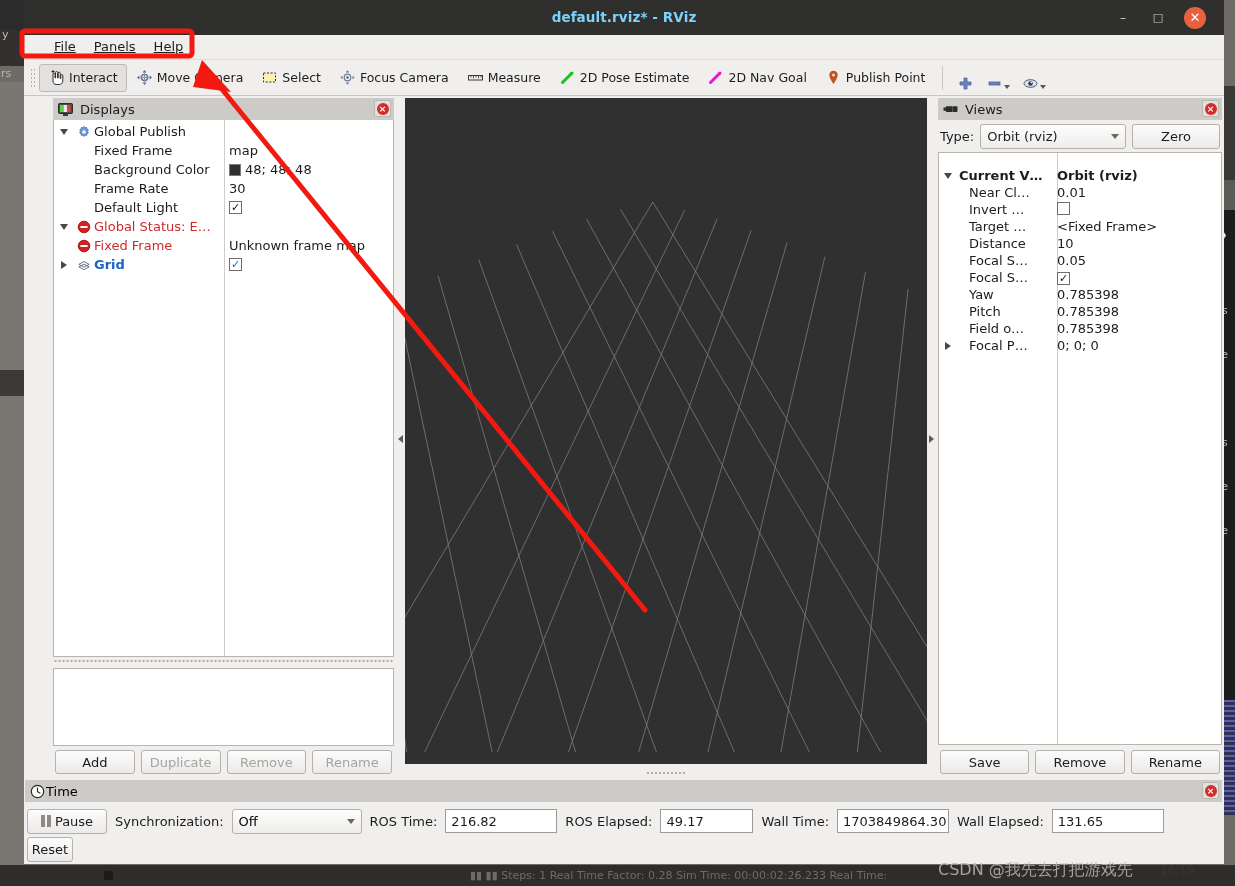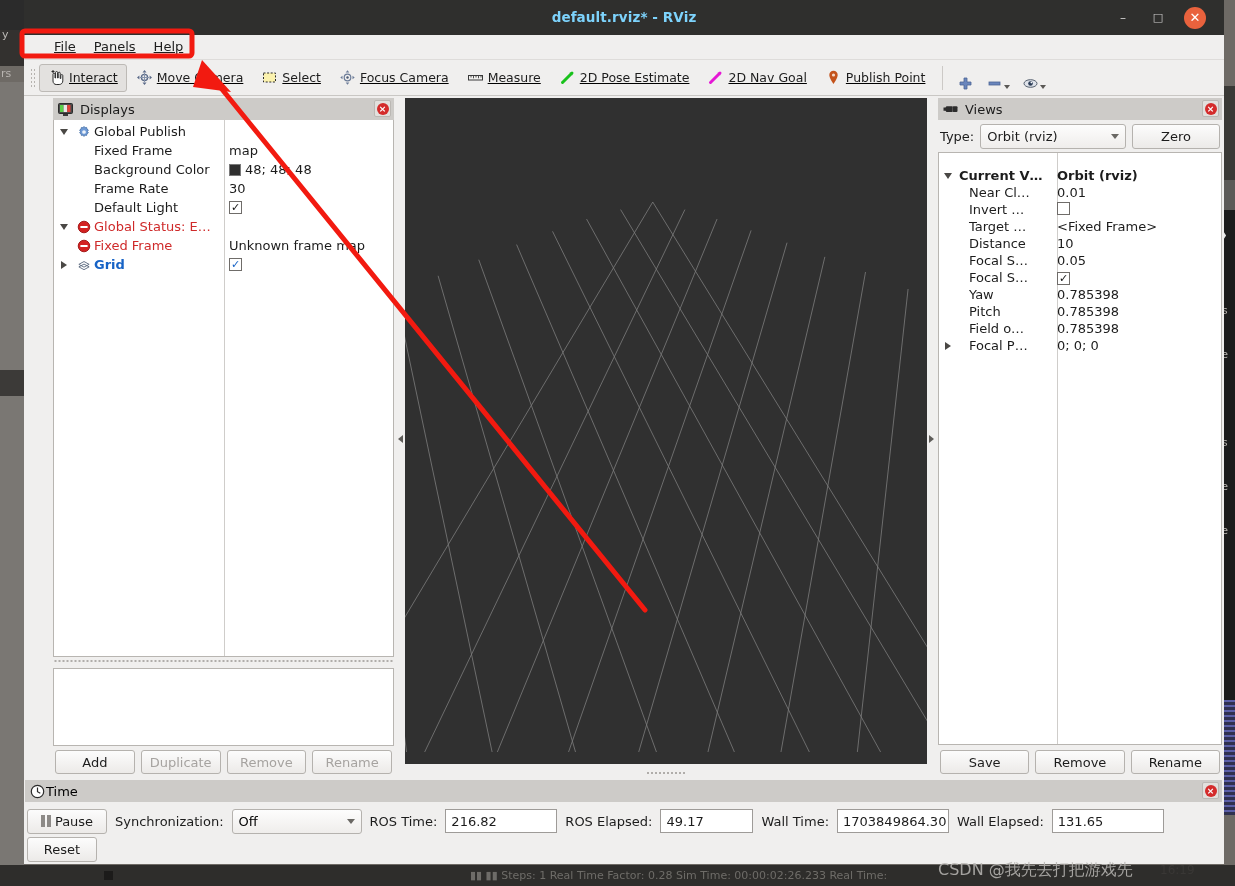--- a/index.html
+++ b/index.html
@@ -117,21 +117,20 @@
     padding: 0 9px; height: 22px; line-height: 22px;
     color: #1d1d1d; font-size: 13px;
   }
   .menu-item u { text-decoration: underline; }
 
   
   #toolbar {
     height: 36px; flex: 0 0 36px; background: #f0efee;
     display: flex; align-items: center; padding-left: 4px;
     border-bottom: 1px solid #c9c7c4;
-    text-decoration: underline;
   }
   .grip {
     width: 7px; height: 22px; margin: 0 3px 0 1px;
     background-image: radial-gradient(#b6b3af 1px, transparent 1px);
     background-size: 3px 4px; background-position: 1px 1px;
   }
   .tool-btn {
     display: flex; align-items: center; gap: 4px;
     height: 28px; padding: 0 8px; border-radius: 3px;
     color: #1d1d1d; font-size: 12.5px; white-space: nowrap;
@@ -800,21 +799,21 @@
         <span class="lbl">ROS Time:</span>
         <div class="tinput" style="width:112px">216.82</div>
         <span class="lbl">ROS Elapsed:</span>
         <div class="tinput" style="width:93px">49.17</div>
         <span class="lbl">Wall Time:</span>
         <div class="tinput" style="width:112px">1703849864.30</div>
         <span class="lbl">Wall Elapsed:</span>
         <div class="tinput" style="width:112px">131.65</div>
       </div>
       <div class="time-row">
-        <div class="tbtn" style="width:70px;padding:0">Reset</div>
+        <div class="tbtn" style="width:46px;padding:0">Reset</div>
       </div>
     </div>
   </div>
 </div>
 
 <svg id="anno" width="1235" height="886" viewBox="0 0 1235 886">
   <rect x="22" y="31" width="170" height="25" rx="3" fill="none" stroke="#f21a10" stroke-width="5"></rect>
   <line x1="208" y1="72" x2="645" y2="610" stroke="#f21a10" stroke-width="5" stroke-linecap="round"></line>
   <polygon points="202,60 231,92 193,87" fill="#f21a10"></polygon>
 </svg>

